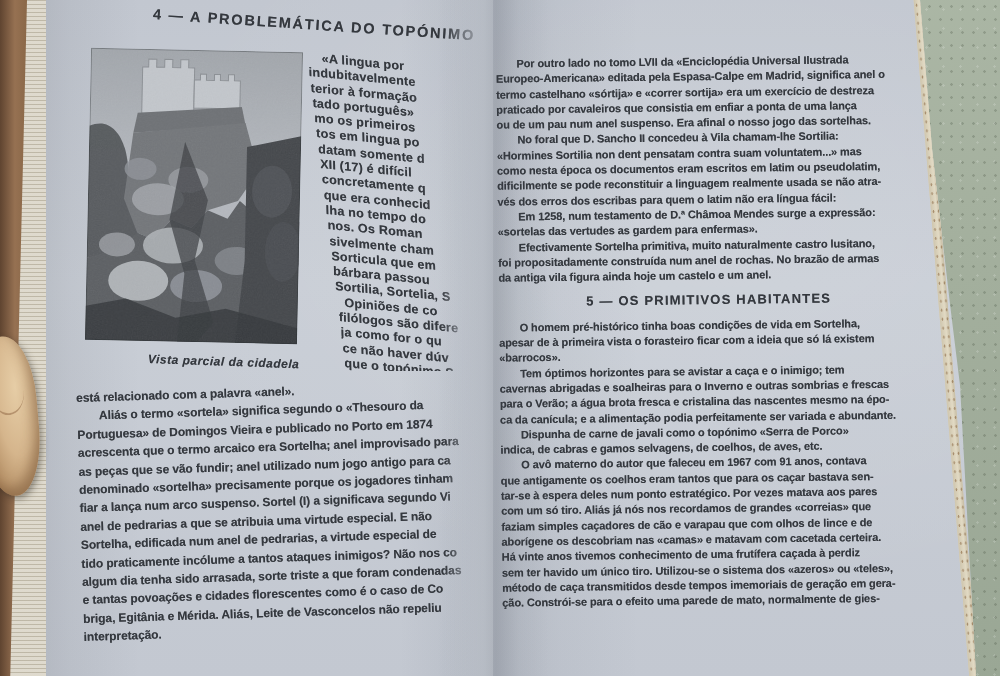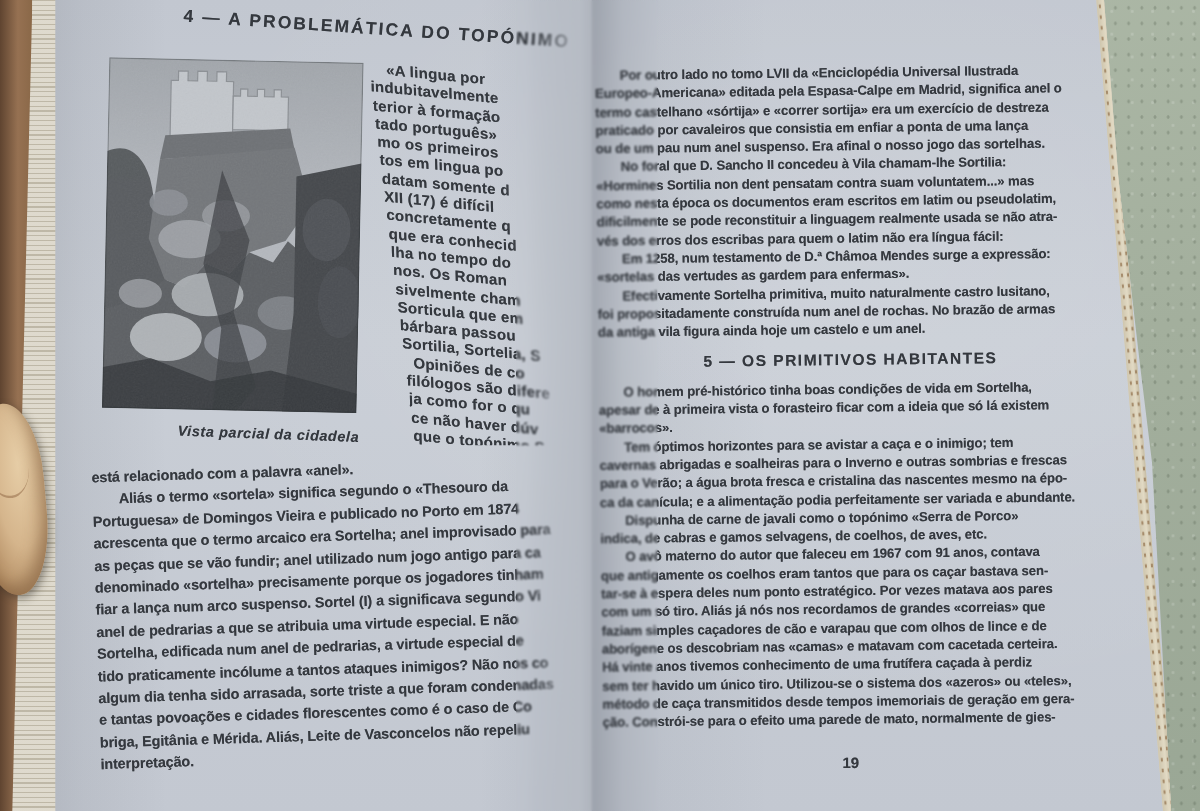--- a/index.html
+++ b/index.html
@@ -205,21 +205,20 @@
           <div class="pline">tar-se à espera deles num ponto estratégico. Por vezes matava aos pares</div>
           <div class="pline">com um só tiro. Aliás já nós nos recordamos de grandes «correias» que</div>
           <div class="pline">faziam simples caçadores de cão e varapau que com olhos de lince e de</div>
           <div class="pline">aborígene os descobriam nas «camas» e matavam com cacetada certeira.</div>
           <div class="pline">Há vinte anos tivemos conhecimento de uma frutífera caçada à perdiz</div>
           <div class="pline">sem ter havido um único tiro. Utilizou-se o sistema dos «azeros» ou «teles»,</div>
           <div class="pline">método de caça transmitidos desde tempos imemoriais de geração em gera-</div>
           <div class="pline">ção. Constrói-se para o efeito uma parede de mato, normalmente de gies-</div>
         </div>
     </div>
-    <div class="rp-pagenum ink">19</div>
 
     <div class="fade-right"></div>
     <div class="gutter-shade"></div>
     <div class="gutter-blur"></div>
   </div>
 
   <div class="thumb"></div>
 </div>
 
 </body></html>

